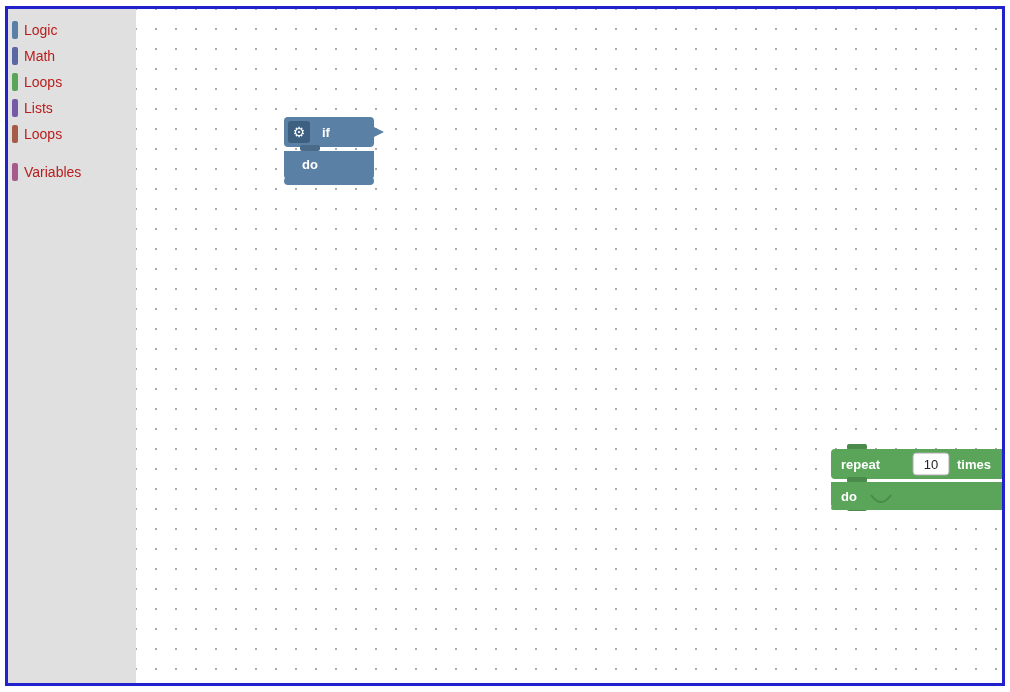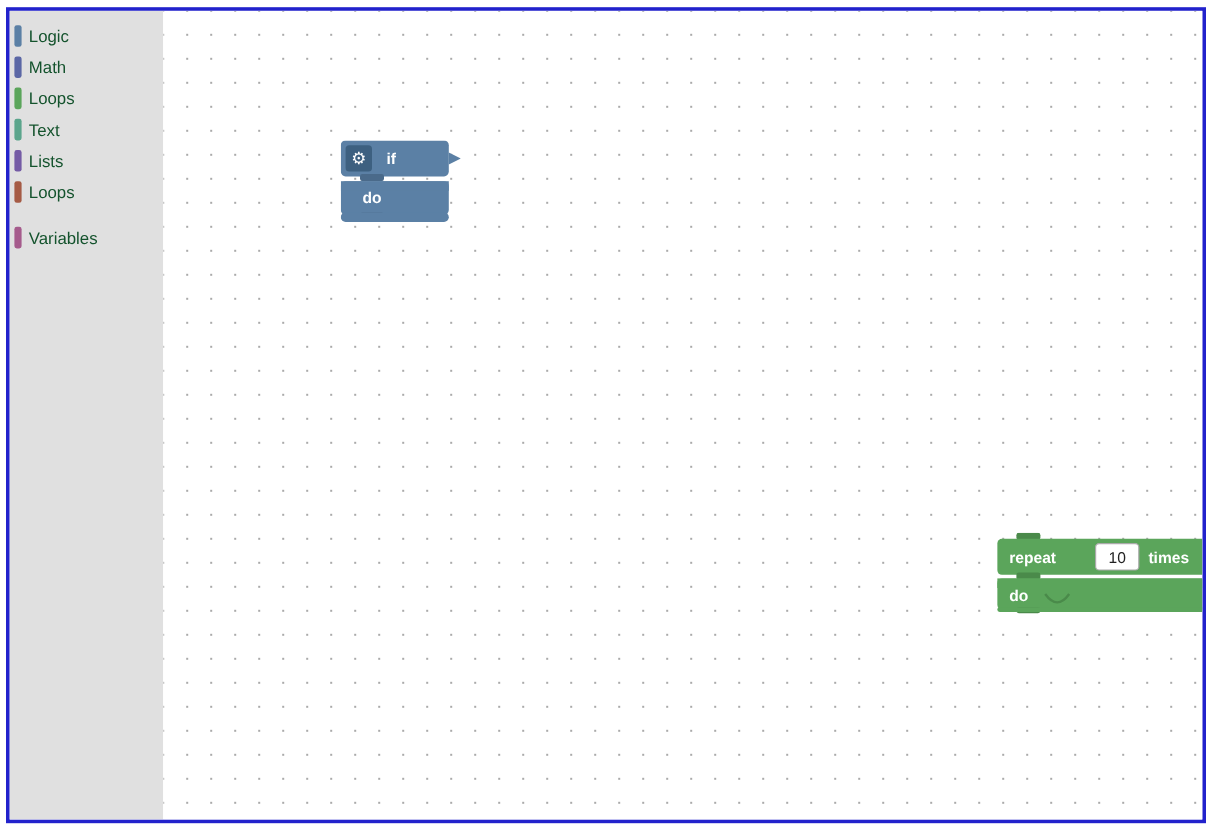--- a/index.html
+++ b/index.html
@@ -31,21 +31,21 @@
       padding: 8px 0;
       gap: 0;
     }
 
     .sidebar-item {
       display: flex;
       align-items: center;
       padding: 5px 8px 5px 16px;
       cursor: pointer;
       font-size: 14px;
-      color: #14532d;
+      color: #b91c1c;
       position: relative;
     }
 
     .sidebar-item .color-bar {
       position: absolute;
       left: 4px;
       top: 4px;
       bottom: 4px;
       width: 6px;
       border-radius: 2px;
@@ -99,24 +99,20 @@
           <div class="color-bar" style="background: rgb(91, 128, 165);"></div>
           <span>Logic</span>
         </div>
         <div class="sidebar-item">
           <div class="color-bar" style="background: rgb(91, 103, 165);"></div>
           <span>Math</span>
         </div>
         <div class="sidebar-item">
           <div class="color-bar" style="background: rgb(91, 165, 91);"></div>
           <span>Loops</span>
-        </div>
-        <div class="sidebar-item">
-          <div class="color-bar" style="background: rgb(91, 165, 140);"></div>
-          <span>Text</span>
         </div>
         <div class="sidebar-item">
           <div class="color-bar" style="background: rgb(116, 91, 165);"></div>
           <span>Lists</span>
         </div>
         <div class="sidebar-item">
           <div class="color-bar" style="background: rgb(165, 91, 69);"></div>
           <span>Loops</span>
         </div>
         <div class="sidebar-spacer"></div>

